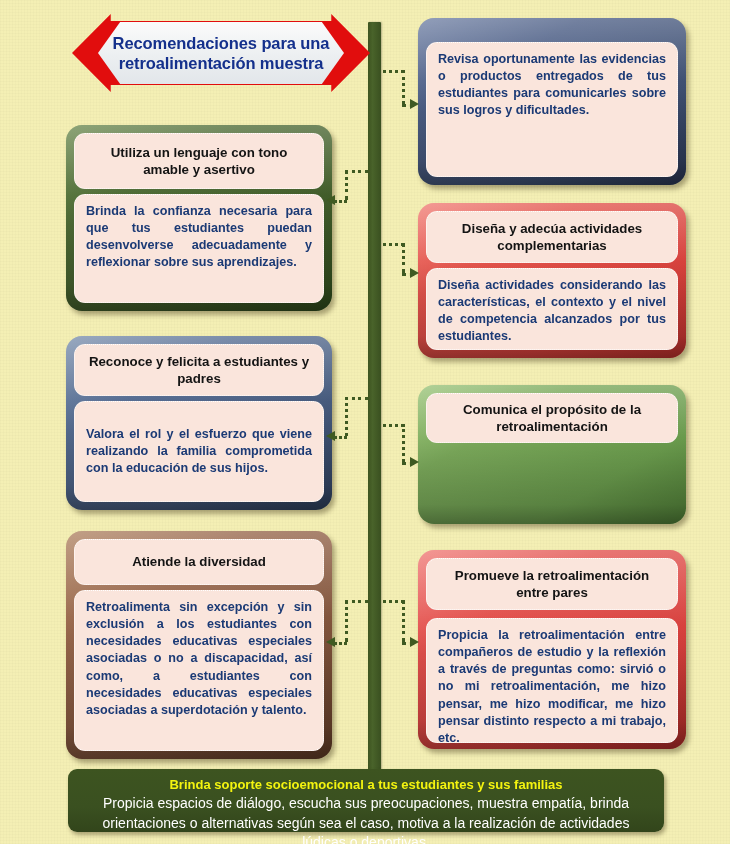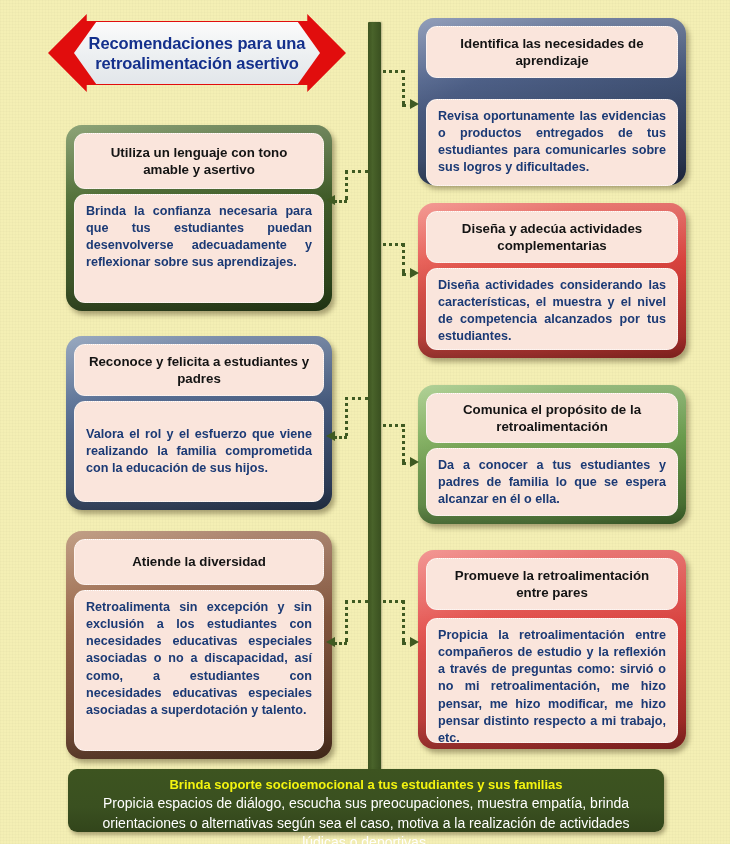--- a/index.html
+++ b/index.html
@@ -24,21 +24,21 @@
   .spine{
     position:absolute;
     left:368px;top:22px;width:13px;height:748px;
     background:linear-gradient(90deg,#3d5420 0%,#49632a 35%,#3a5020 100%);
     border-radius:1px;
     box-shadow:1px 0 2px rgba(0,0,0,.25);
   }
 
   
   .banner-wrap{
-    position:absolute;left:48px;top:14px;width:298px;height:78px;
+    position:absolute;left:72px;top:14px;width:298px;height:78px;
   }
   .banner-red{
     position:absolute;inset:0;
     background:#e10d0d;
     -webkit-clip-path:polygon(0% 50%, 13% 0%, 13% 9%, 87% 9%, 87% 0%, 100% 50%, 87% 100%, 87% 91%, 13% 91%, 13% 100%);
     clip-path:polygon(0% 50%, 13% 0%, 13% 9%, 87% 9%, 87% 0%, 100% 50%, 87% 100%, 87% 91%, 13% 91%, 13% 100%);
     filter:drop-shadow(3px 3px 2px rgba(80,0,0,.45));
   }
   .banner-inner{
     position:absolute;left:26px;top:8px;right:26px;bottom:8px;
@@ -132,53 +132,51 @@
 
 <div id="page">
 
   <div class="spine"></div>
 
   <div class="banner-wrap">
     <div class="banner-red"></div>
     <div class="banner-inner">
       <div class="banner-text">
         <span>Recomendaciones para una</span><br>
-        <span>retroalimentación asertivo</span>
+        <span>retroalimentación muestra</span>
       </div>
     </div>
   </div>
 
   <div class="card f-darkgreen" style="left:66px;top:125px;width:266px;height:186px;">
     <div class="panel head" style="height:56px;">Utiliza un lenguaje con tono amable y asertivo</div>
     <div class="panel body" style="height:107px;">Brinda la confianza necesaria para que tus estudiantes puedan desenvolverse adecuadamente y reflexionar sobre sus aprendizajes.</div>
   </div>
 
   <div class="card f-steelblue" style="left:66px;top:336px;width:266px;height:174px;">
     <div class="panel head" style="height:52px;">Reconoce y felicita a estudiantes y padres</div>
     <div class="panel body center" style="height:99px;">Valora el rol y el esfuerzo que viene realizando la familia comprometida con la educación de sus hijos.</div>
   </div>
 
   <div class="card f-brown" style="left:66px;top:531px;width:266px;height:228px;">
     <div class="panel head" style="height:46px;">Atiende la diversidad</div>
     <div class="panel body" style="height:159px;">Retroalimenta sin excepción y sin exclusión a los estudiantes con necesidades educativas especiales asociadas o no a discapacidad, así como, a estudiantes con necesidades educativas especiales asociadas a superdotación y talento.</div>
   </div>
 
   <div class="card f-slate" style="left:418px;top:18px;width:268px;height:167px;">
-    <div class="panel head" style="height:52px;">Identifica las necesidades de aprendizaje</div>
     <div class="panel body" style="height:93px;margin-top:16px;">Revisa oportunamente las evidencias o productos entregados de tus estudiantes para comunicarles sobre sus logros y dificultades.</div>
   </div>
 
   <div class="card f-red" style="left:418px;top:203px;width:268px;height:155px;">
     <div class="panel head" style="height:52px;">Diseña y adecúa actividades complementarias</div>
-    <div class="panel body" style="height:81px;">Diseña actividades considerando las características, el muestra y el nivel de competencia alcanzados por tus estudiantes.</div>
+    <div class="panel body" style="height:81px;">Diseña actividades considerando las características, el contexto y el nivel de competencia alcanzados por tus estudiantes.</div>
   </div>
 
   <div class="card f-green" style="left:418px;top:385px;width:268px;height:139px;">
     <div class="panel head" style="height:50px;">Comunica el propósito de la retroalimentación</div>
-    <div class="panel body" style="height:67px;">Da a conocer a tus estudiantes y padres de familia lo que se espera alcanzar en él o ella.</div>
   </div>
 
   <div class="card f-crimson" style="left:418px;top:550px;width:268px;height:199px;">
     <div class="panel head" style="height:52px;">Promueve la retroalimentación entre pares</div>
     <div class="panel body" style="height:125px;">Propicia la retroalimentación entre compañeros de estudio y la reflexión a través de preguntas como: sirvió o no mi retroalimentación, me hizo pensar, me hizo modificar, me hizo pensar distinto respecto a mi trabajo, etc.</div>
   </div>
 
   <div class="conn">
     <div class="dot-h" style="left:383px;top:70px;width:21px;"></div>
     <div class="dot-v" style="left:402px;top:70px;height:34px;"></div>

